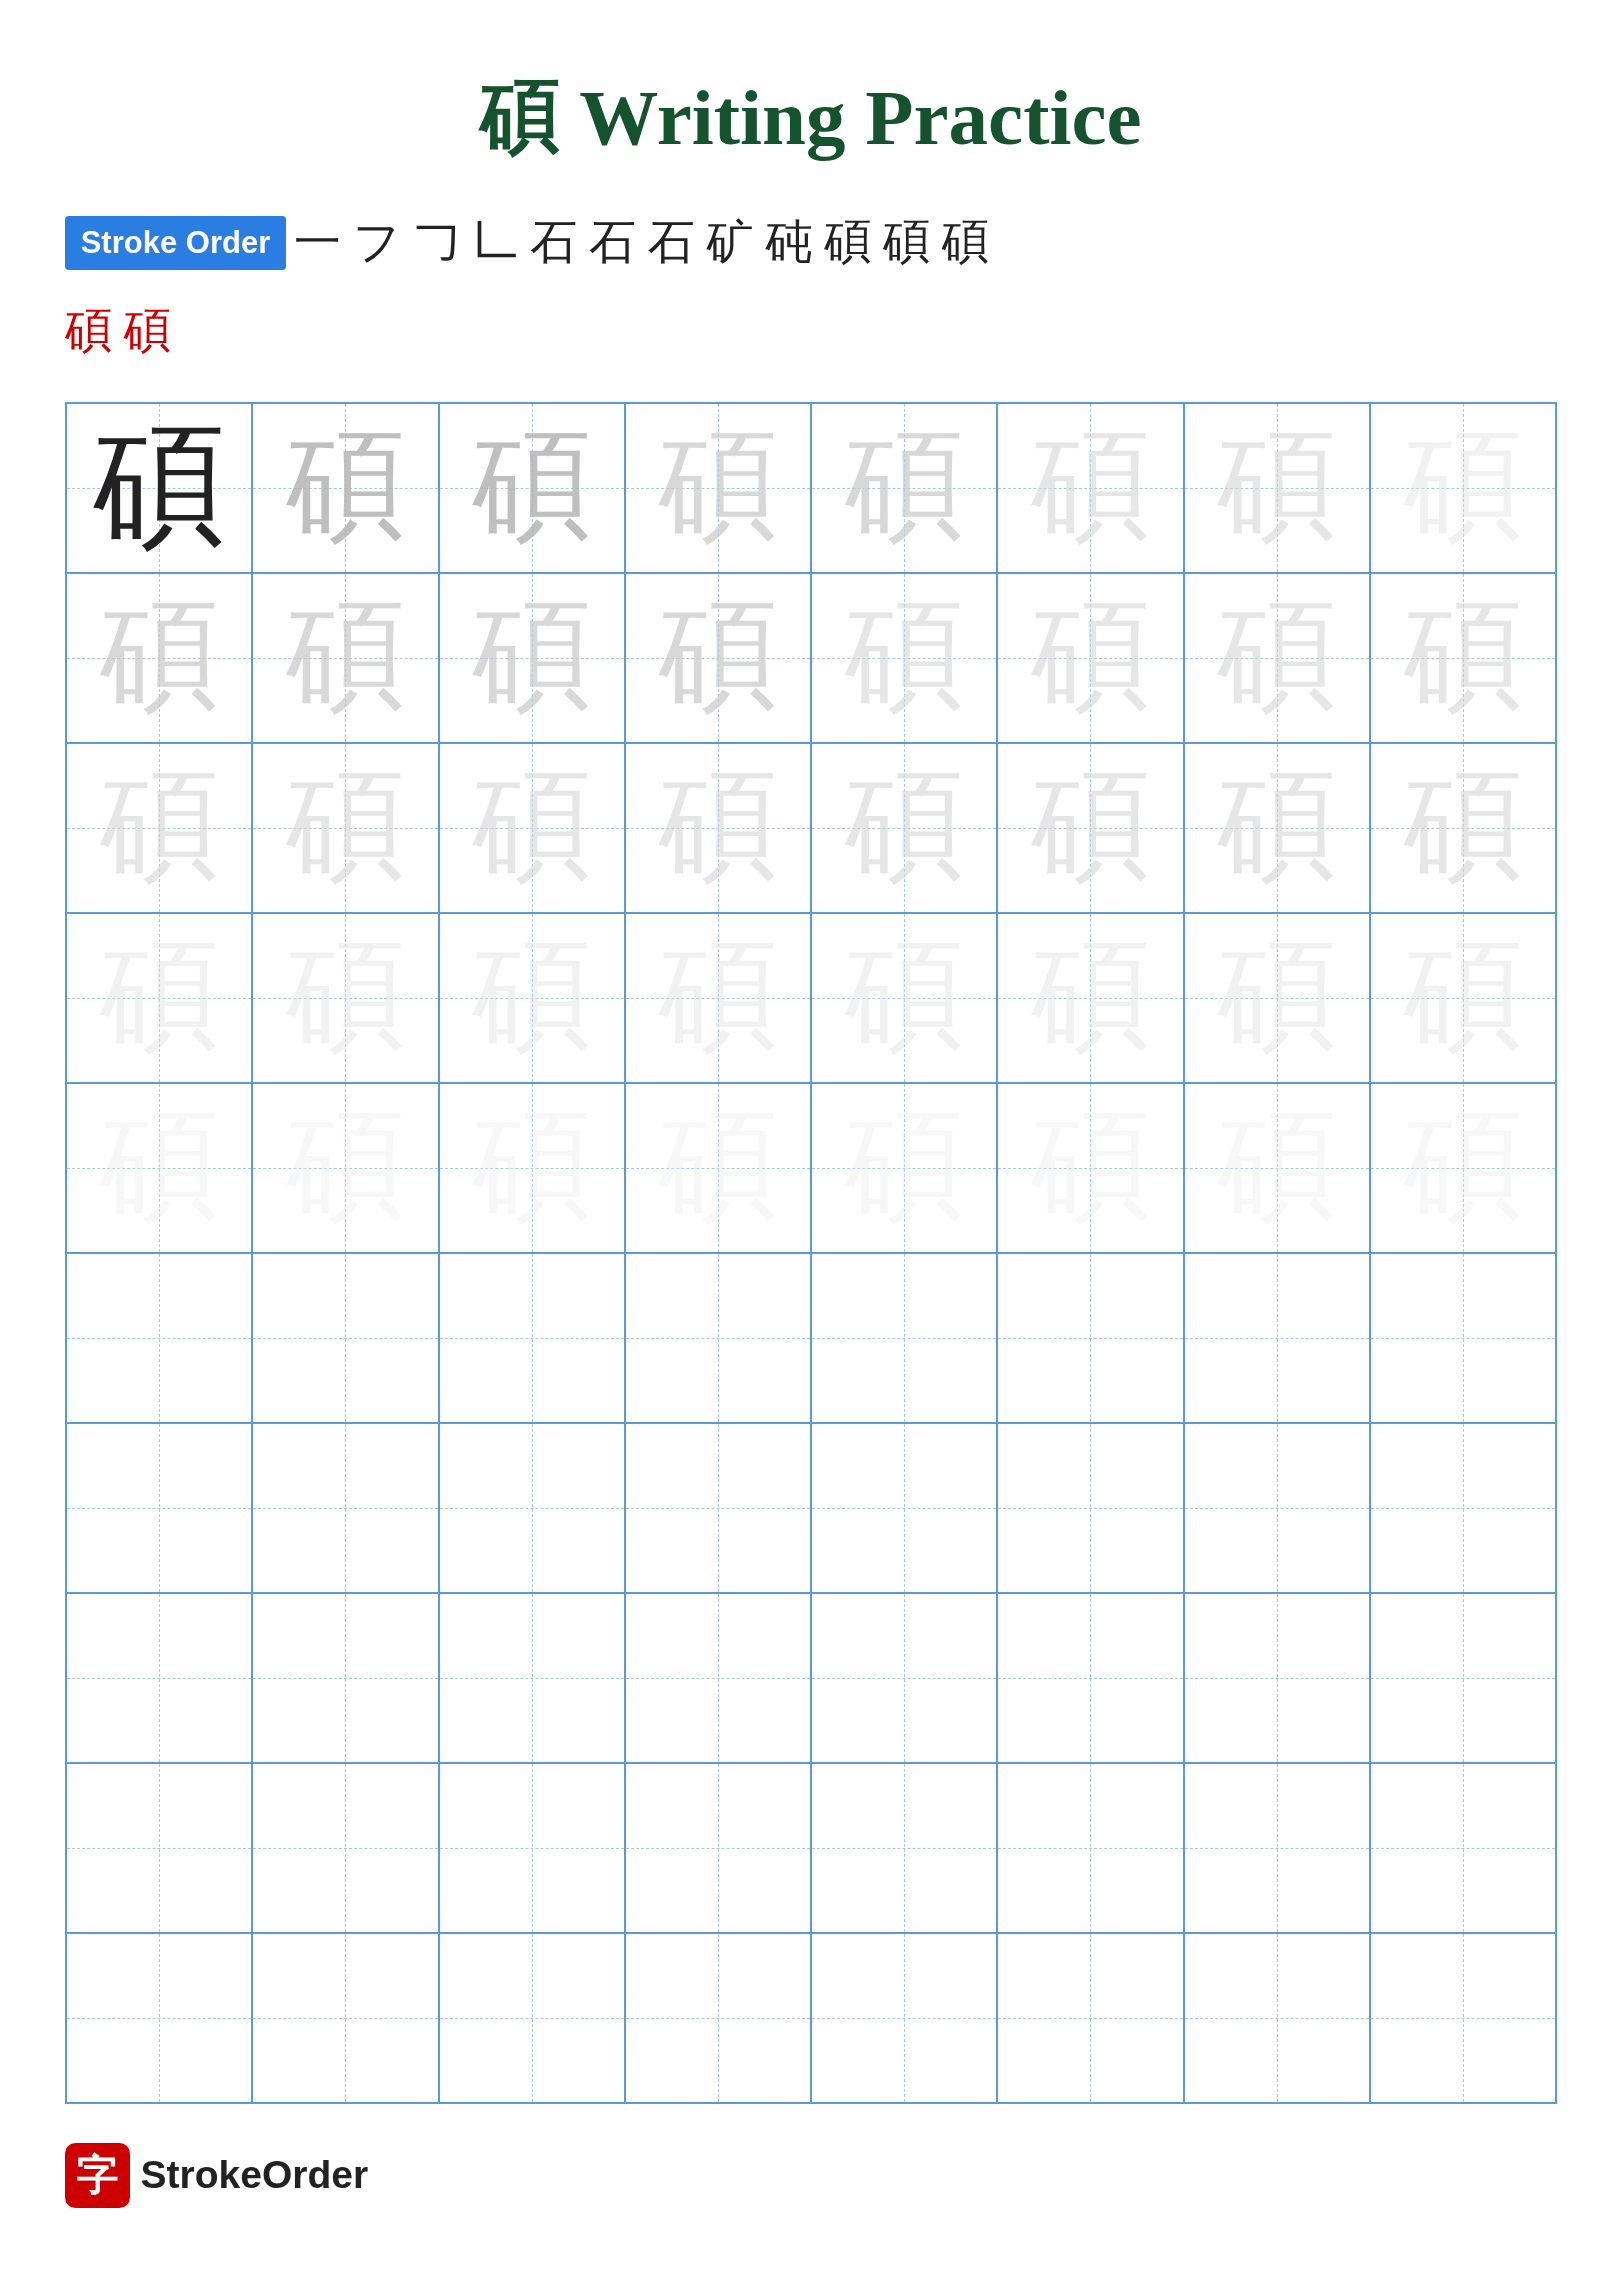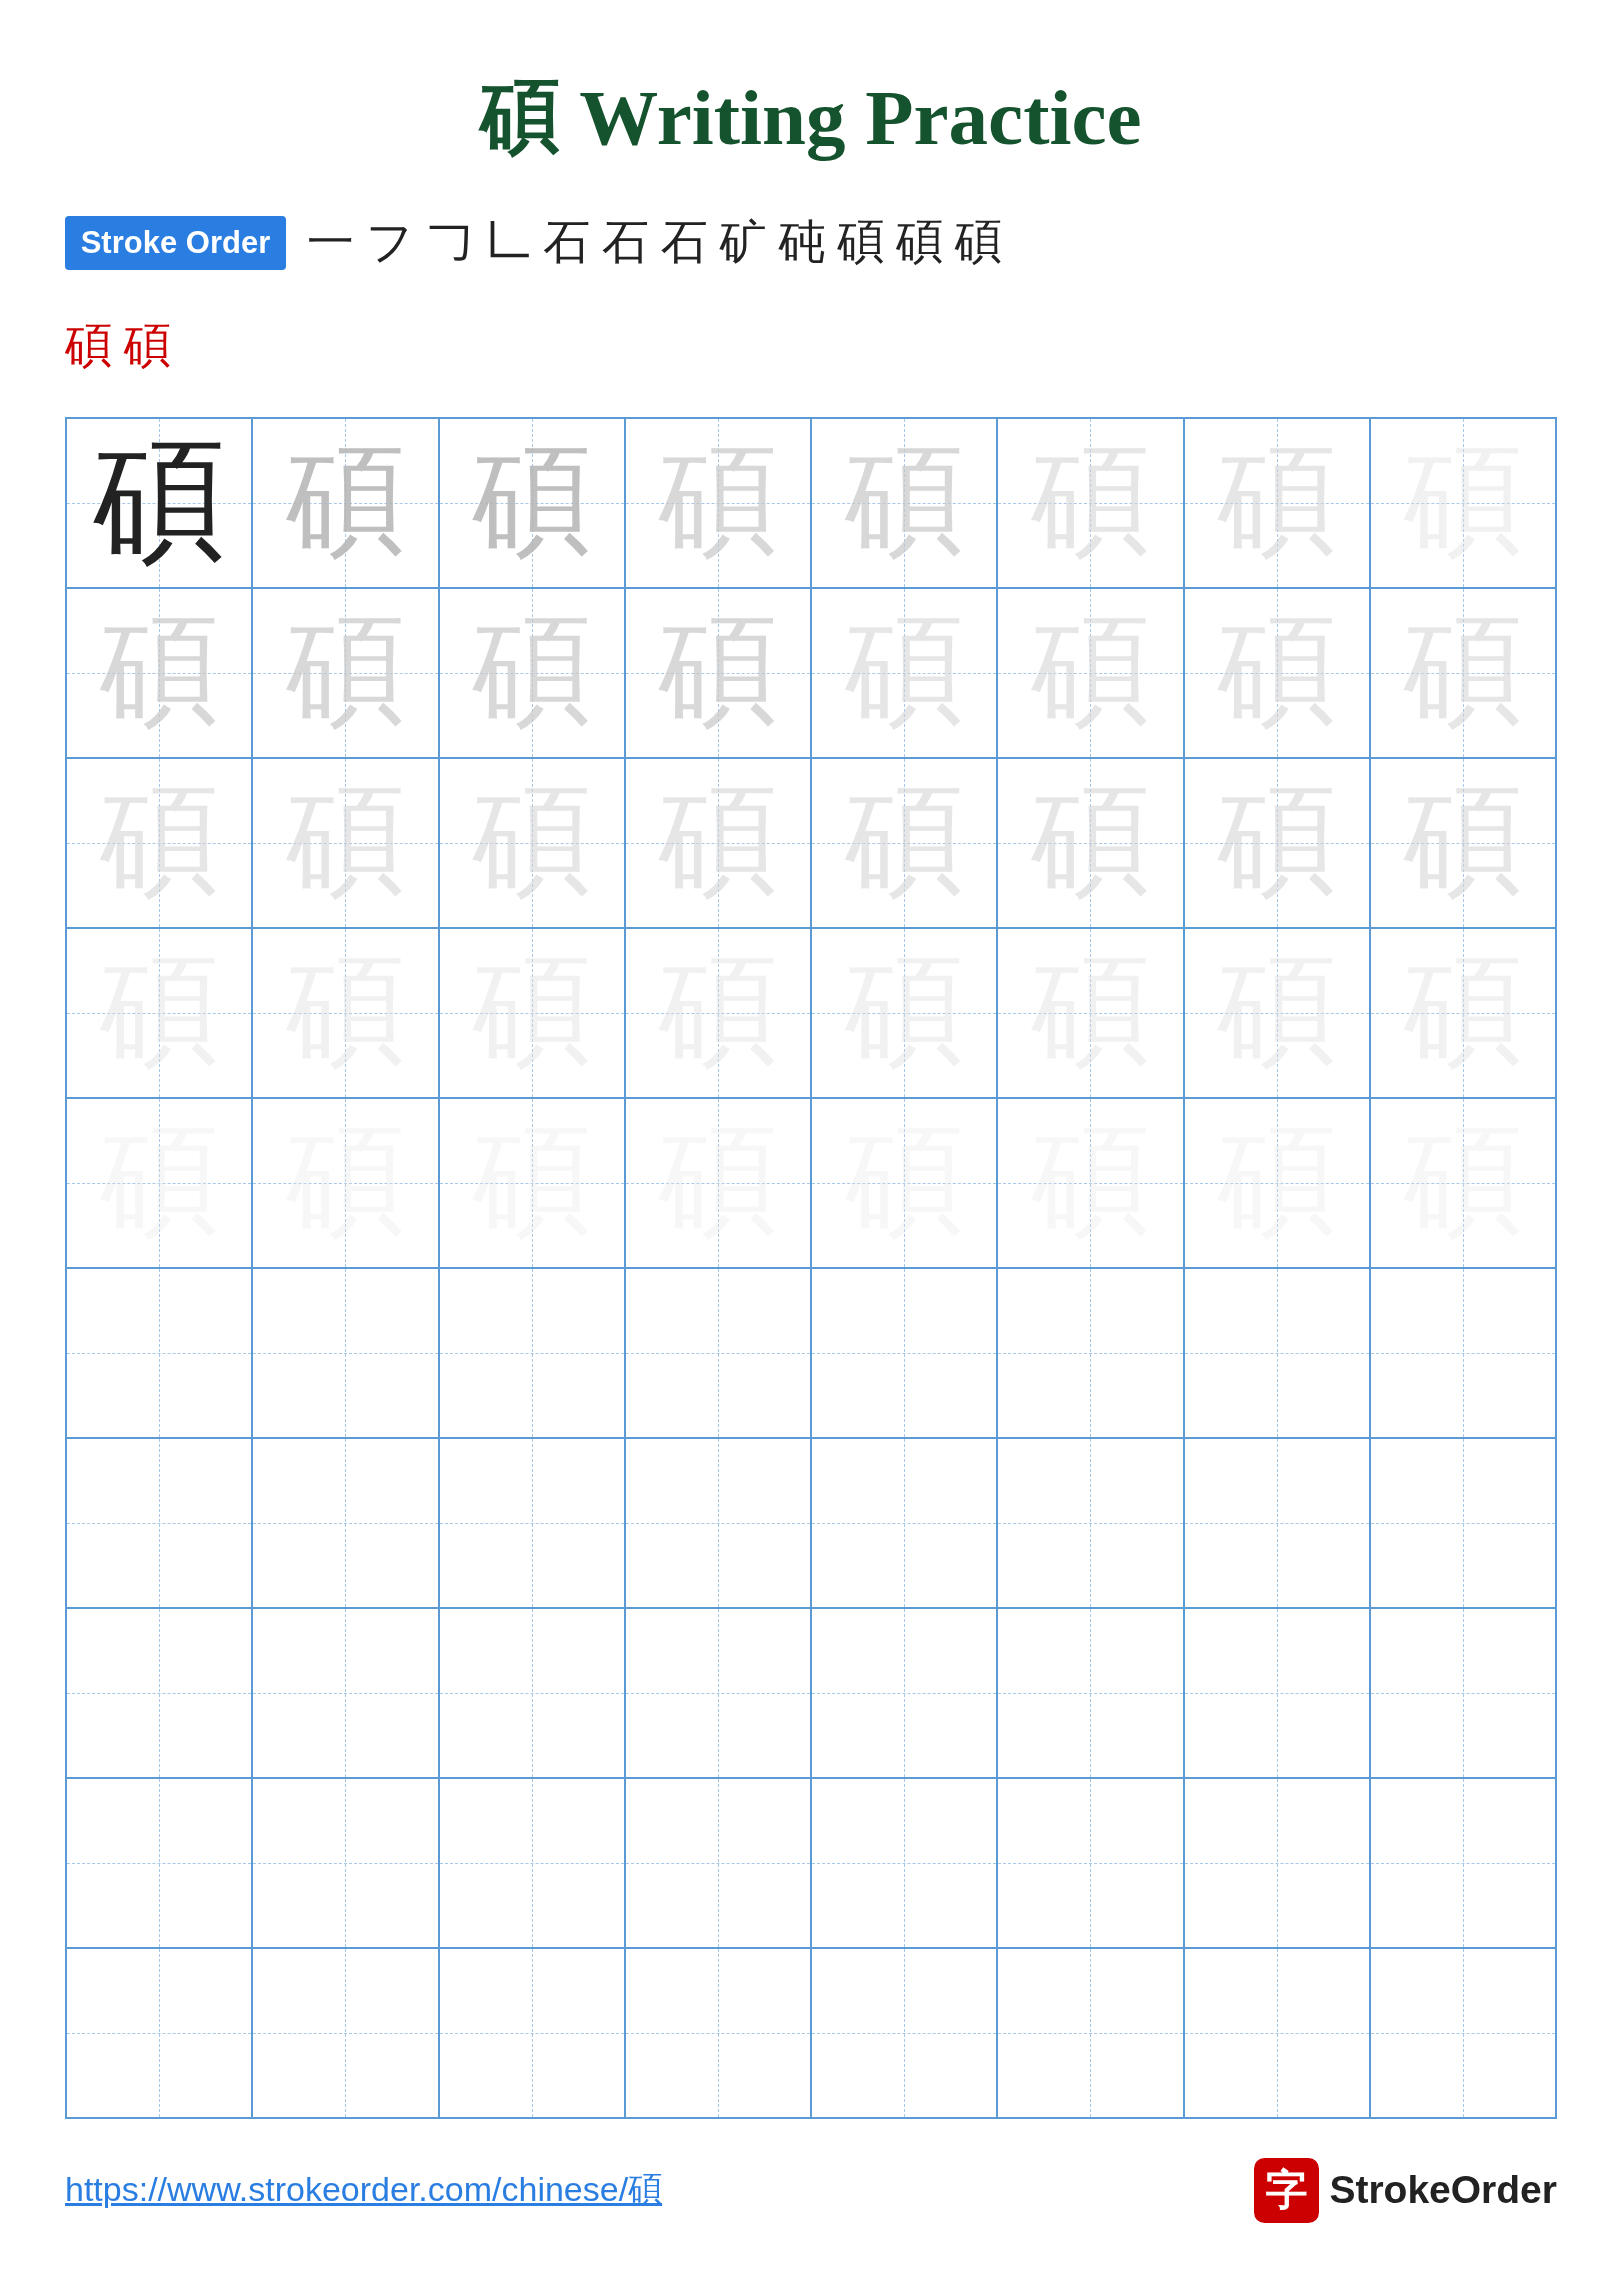--- a/index.html
+++ b/index.html
@@ -23,22 +23,22 @@
       font-weight: bold;
       color: #14532d;
       font-family: serif;
     }
 
     
     .stroke-order-section {
       display: flex;
       flex-wrap: wrap;
       align-items: center;
-      gap: 21px;
-      margin-bottom: 39px;
+      gap: 8px;
+      margin-bottom: 24px;
       font-size: 47px;
       line-height: 1.4;
     }
     .stroke-order-badge {
       background: #2a7de1;
       color: #fff;
       font-size: 31px;
       padding: 5.2px 15.7px;
       border-radius: 3.9px;
       font-family: sans-serif;
@@ -376,19 +376,18 @@
   <div class="grid-cell"></div>
   <div class="grid-cell"></div>
   <div class="grid-cell"></div>
   <div class="grid-cell"></div>
   <div class="grid-cell"></div>
   <div class="grid-cell"></div>
 
 </div>
 
 <div class="footer">
-  <a class="footer-url" href="#">https://www.strokeorder.com/chinese/碩</a>
   <div class="footer-logo">
     <div class="footer-logo-icon">字</div>
     <span class="footer-logo-text">StrokeOrder</span>
   </div>
 </div>
 
 
 </body></html>

